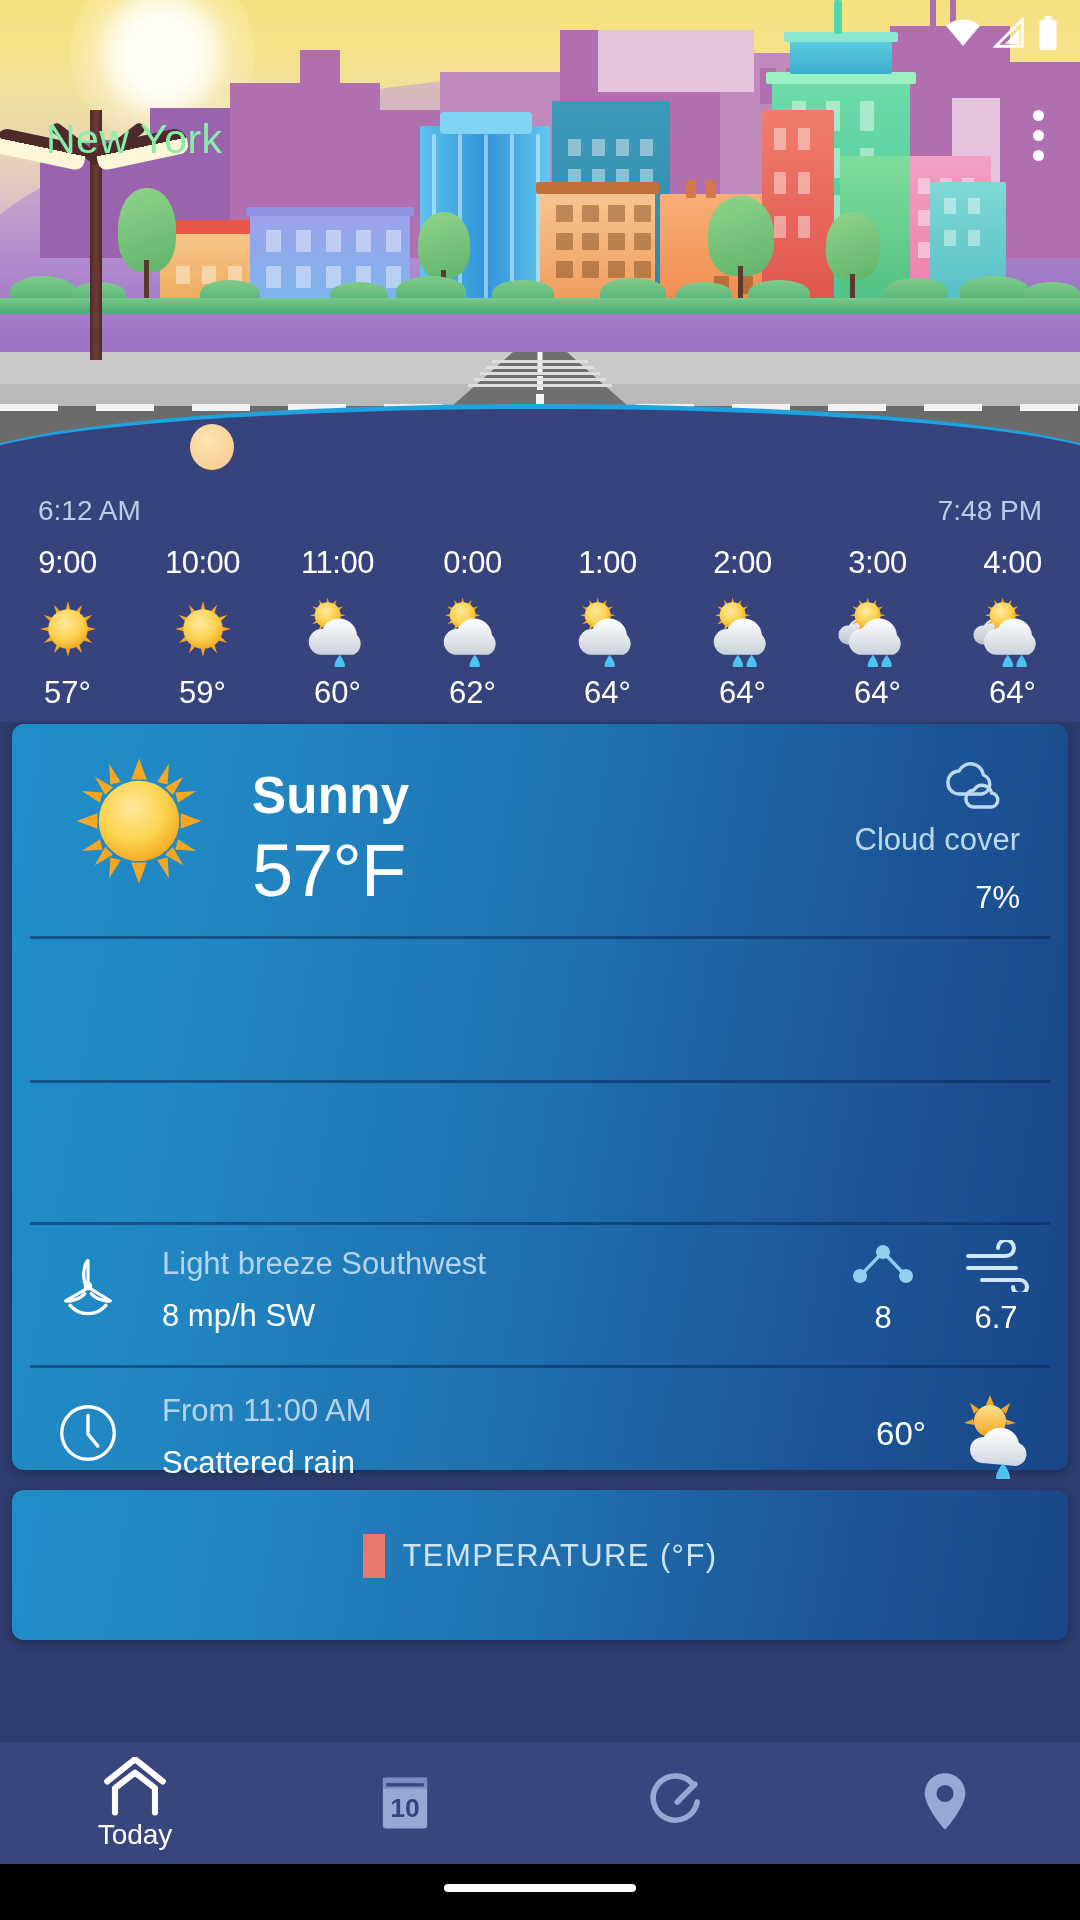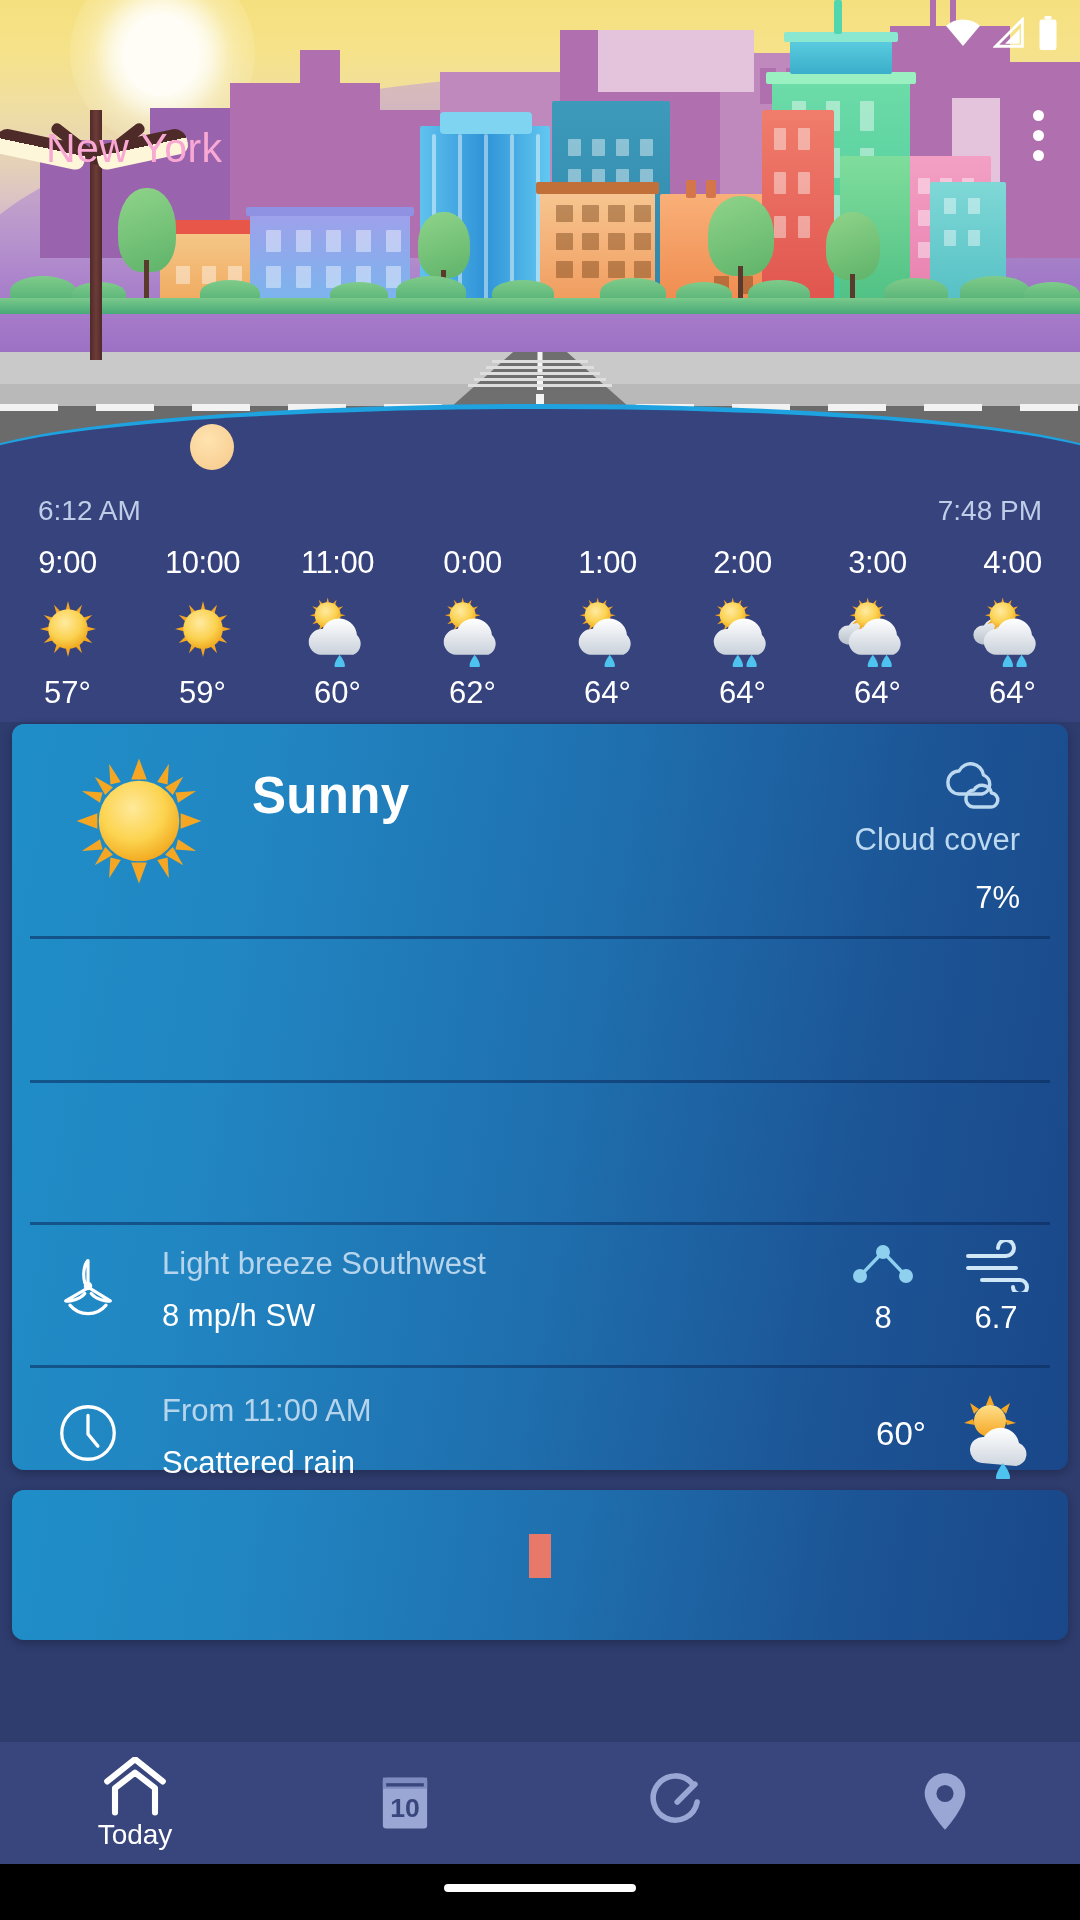--- a/index.html
+++ b/index.html
@@ -137,21 +137,21 @@
   .navitem { flex:1 1 0; display:flex; flex-direction:column; align-items:center; justify-content:center; gap:2px; }
   .navitem .nlabel { font-size:28px; color:#fff; }
   .navicon { height:62px; display:flex; align-items:flex-end; justify-content:flex-start; }
   .gesture { position:absolute; left:0; top:1864px; width:1080px; height:56px; background:#000; }
   .gbar { position:absolute; left:50%; top:20px; transform:translateX(-50%); width:192px; height:8px; background:#fff; border-radius:4px; }
 
   
   .status { position:absolute; right:22px; top:16px; display:flex; align-items:center; gap:13px; z-index:20; }
   .menu-dots { position:absolute; right:36px; top:110px; z-index:20; display:flex; flex-direction:column; gap:9px; align-items:center; }
   .menu-dots i { width:11px; height:11px; border-radius:50%; background:#fff; display:block; }
-  .cityname { position:absolute; left:46px; top:125px; font-size:41px; color:#f9a8d4; z-index:20; letter-spacing:.4px; }
+  .cityname { position:absolute; left:46px; top:116px; font-size:41px; color:#86efac; z-index:20; letter-spacing:.4px; }
 </style>
 </head>
 <body>
 
 <div class="screen">
 
   <div class="hero">
     <div class="sky"></div>
     <div class="sun-glow"></div>
     <div class="sun-disc"></div>
@@ -733,20 +733,21 @@
             <path d="M27 94 L28 78 L36 80 Z"></path>
           <path d="M6 27 L20 36 L22 28 Z"></path>
             <path d="M94 73 L80 64 L78 72 Z"></path>
           <path d="M94 27 L78 28 L80 36 Z"></path>
             <path d="M6 73 L22 72 L20 64 Z"></path>
         </g>
         <circle cx="50" cy="50" r="31" fill="url(#sunbig)"></circle>
       </svg>
     </div>
     <div class="cur-cond">Sunny</div>
+    <div class="cur-temp">57°F</div>
 
     <div class="cc-icon">
       <svg width="78" height="62" viewBox="0 0 78 62" fill="none" stroke="#bcd9ef" stroke-width="3.4" stroke-linecap="round" stroke-linejoin="round">
         <path d="M22 30a11 11 0 0 1 11-11 13 13 0 0 1 24.5 4A10 10 0 0 1 56 42H33a11 11 0 0 1-11-12z"></path>
         <path d="M40 46a8 8 0 0 1 8-8 9.5 9.5 0 0 1 17.5 3A7 7 0 0 1 64 55H48a8 8 0 0 1-8-9z"></path>
       </svg>
     </div>
     <div class="cc-lbl">Cloud cover</div>
     <div class="cc-val">7%</div>
 
@@ -827,20 +828,21 @@
         </svg>
       </div>
     </div>
     <div class="divider" style="top:796px;"></div>
 
   </div>
 
   <div class="card chart-card">
     <div class="chart-head">
       <span class="swatch" id="swatch" style="background: rgb(232, 121, 106);"></span>
+      <span class="chart-title">TEMPERATURE (°F)</span>
     </div>
   </div>
 
   <div class="navbar">
     <div class="navitem">
       <div class="navicon">
         <svg width="70" height="60" viewBox="0 0 60 54" fill="none" stroke="#ffffff" stroke-width="5.5" stroke-linecap="round" stroke-linejoin="round">
           <path d="M5 22 L30 2 L55 22"></path>
           <path d="M12 50 V28 L30 14 L48 28 V50"></path>
         </svg>

